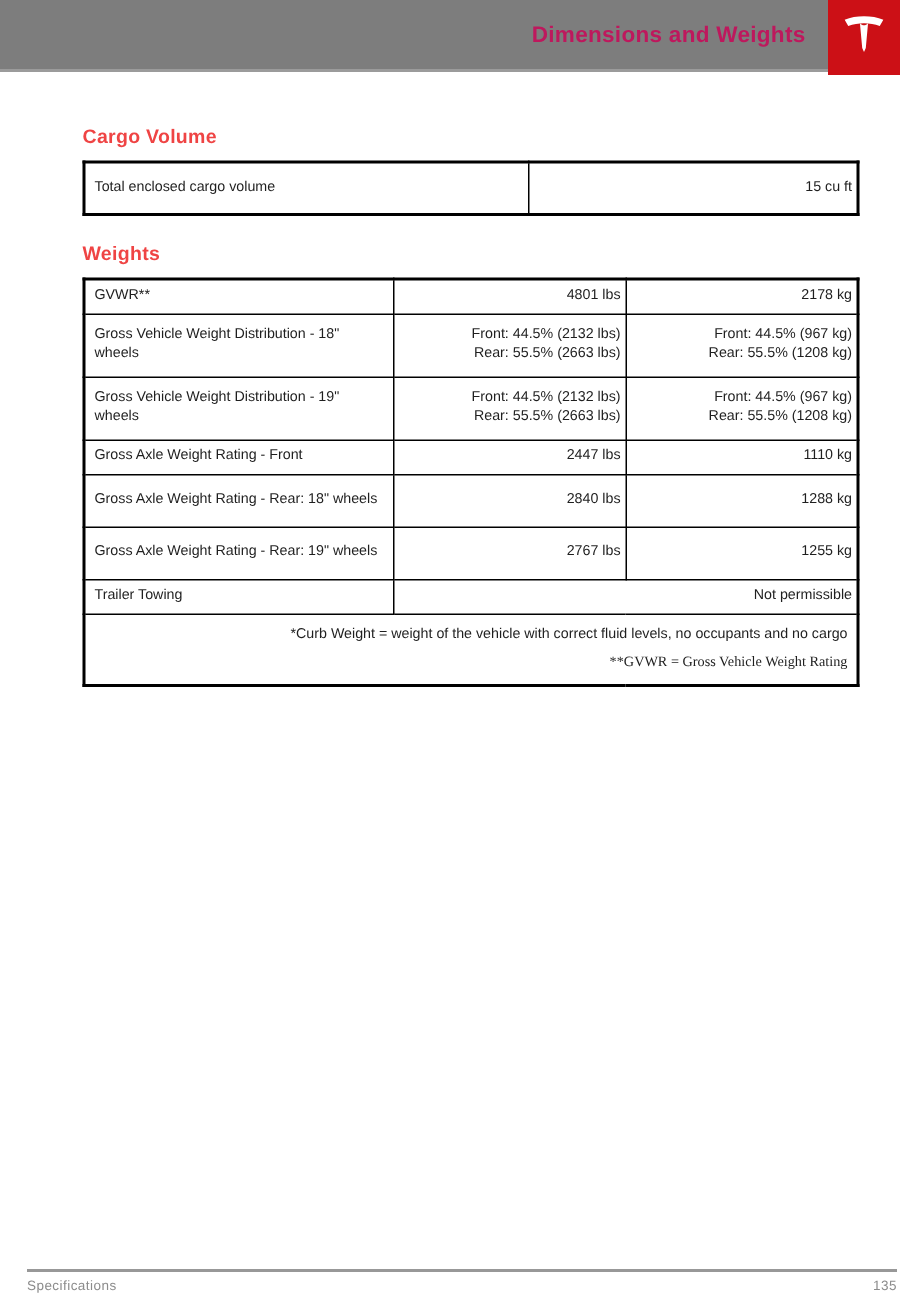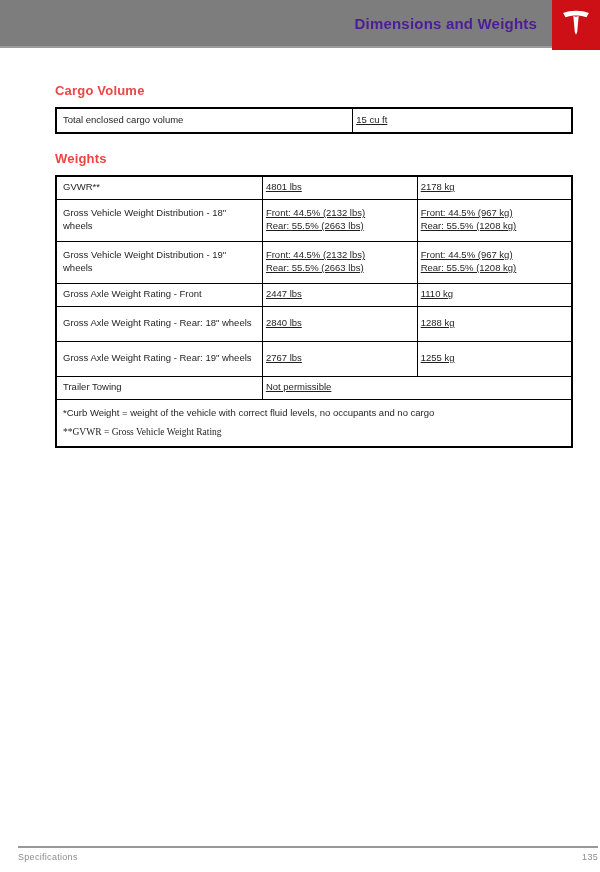--- a/index.html
+++ b/index.html
@@ -25,21 +25,21 @@
     height: 48px;
     background: #7d7d7d;
     border-bottom: 2px solid #9b9b9b;
   }
   .header-title {
     position: absolute;
     top: 0;
     right: 63px;
     height: 48px;
     line-height: 48px;
-    color: #4c1d95;
+    color: #be185d;
     font-size: 15px;
     font-weight: 700;
     letter-spacing: 0.2px;
   }
   .logo-box {
     position: absolute;
     top: 0;
     right: 0;
     width: 48px;
     height: 50px;
@@ -75,33 +75,33 @@
   table.spec-table td {
     border: 1px solid #000000;
     vertical-align: middle;
     line-height: 1.35;
   }
   td.label-cell {
     text-align: left;
     padding: 3px 5px 3px 6px;
   }
   td.value-cell {
-    text-align: left;
+    text-align: right;
     padding: 2px 3px;
-    text-decoration: underline;
   }
   .cargo-table col.c1 { width: 57.5%; }
   .cargo-table col.c2 { width: 42.5%; }
   .weights-table col.w1 { width: 40%; }
   .weights-table col.w2 { width: 30%; }
   .weights-table col.w3 { width: 30%; }
 
   td.footnote-cell {
     padding: 7px 6px 8px 6px;
     vertical-align: top;
+    text-align: right;
   }
   .footnote-line { display: block; line-height: 1.3; }
   .footnote-line + .footnote-line { margin-top: 7px; font-family: Liberation Serif, serif; }
 
   
   .footer {
     position: absolute;
     left: 18px;
     right: 2px;
     top: 846px;
@@ -133,21 +133,21 @@
   <div class="content">
 
     <h2 class="section-heading heading-cargo">Cargo Volume</h2>
 
     <table class="spec-table cargo-table">
       <colgroup>
           <col class="c1">
           <col class="c2">
         </colgroup>
       <tbody>
-          <tr style="height:25px;">
+          <tr style="height:35px;">
         <td class="label-cell">Total enclosed cargo volume</td>
         <td class="value-cell">15 cu ft</td>
       </tr>
     </tbody>
       </table>
 
     <h2 class="section-heading heading-weights">Weights</h2>
 
     <table class="spec-table weights-table">
       <colgroup>

